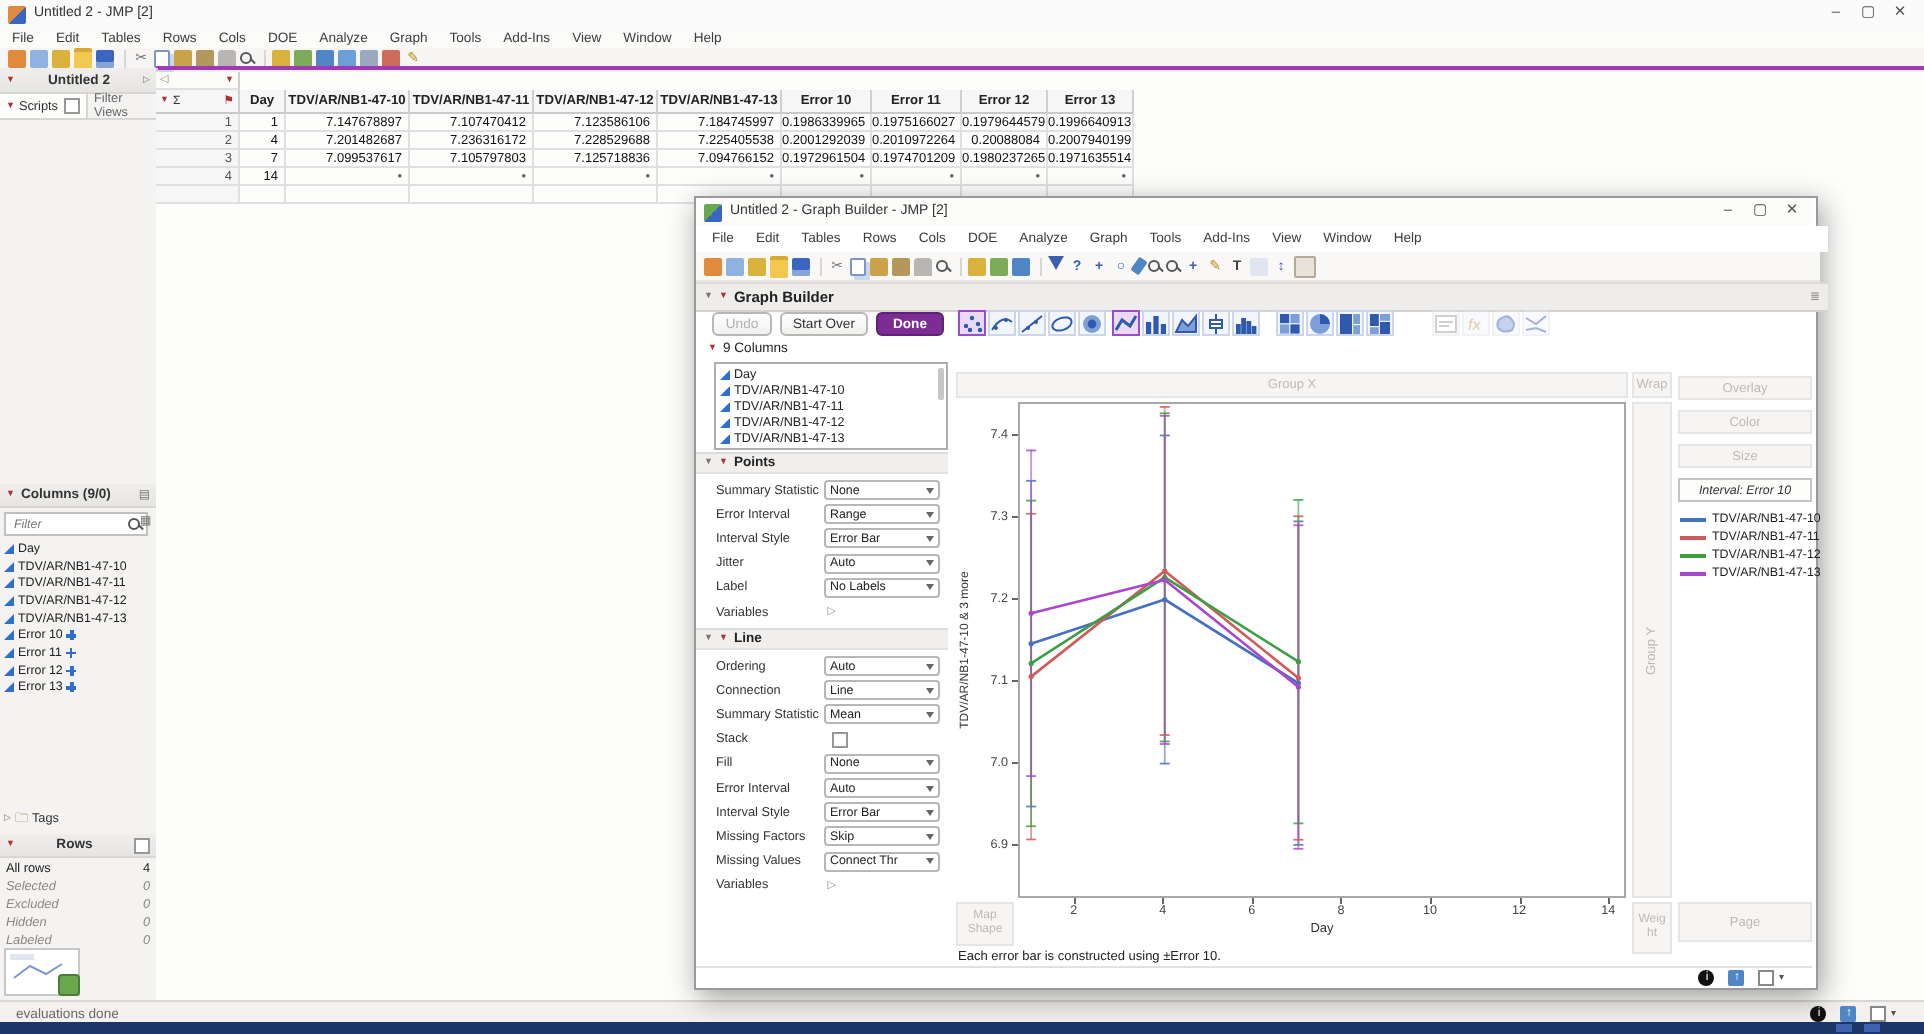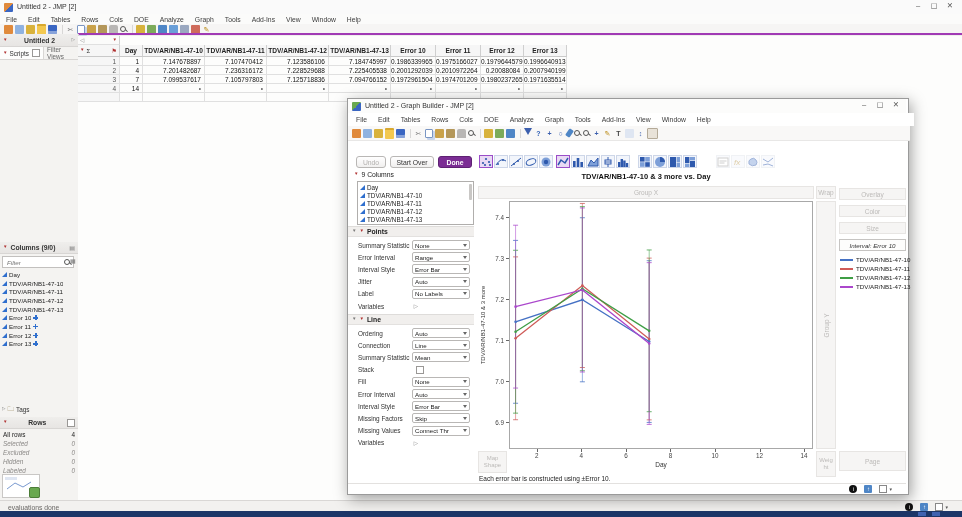--- a/index.html
+++ b/index.html
@@ -380,20 +380,26 @@
         <span class="tbi mag"></span>
         <span class="tbi mag"></span>
         <span class="tbi" style="color: rgb(60, 95, 174); font-weight: bold;">+</span>
         <span class="tbi" style="color: rgb(184, 134, 11);">✎</span>
         <span class="tbi" style="color: rgb(68, 68, 68); font-weight: bold;">T</span>
         <span class="tbi" style="background: rgb(223, 230, 242);"></span>
         <span class="tbi" style="color: rgb(60, 95, 174);">↕</span>
         <span class="tbi" style="background: rgb(232, 226, 216); border: 1px solid rgb(180, 170, 152);"></span>
       </div>
 
+    <div id="gb-header" class="abs flex" style="padding:0 4px;">
+      <span class="disc">▼</span>
+      <span class="redtri" style="margin:0 3px;">▼</span>
+      <span style="font-size:7.5px;font-weight:bold;color:#222;">Graph Builder</span>
+      <span style="margin-left:auto;font-size:6px;color:#888;">≣</span>
+    </div>
 
     <div class="gbbtn abs" style="left:8px;top:57px;width:30px;height:12px;color:#b3b1af;">
         <span>Undo</span>
       </div>
     <div class="gbbtn abs" style="left:42px;top:57px;width:44px;height:12px;">
         <span>Start Over</span>
       </div>
     <div class="gbbtn abs" style="left:90px;top:57px;width:34px;height:12px;background:#7b2d94;border-color:#5e2273;color:#fff;font-weight:bold;">
         <span>Done</span>
       </div>
@@ -660,21 +666,20 @@
             <span style="white-space: nowrap;">Connect Thr</span>
             <span class="chev"></span>
           </span>
         </div>
         <div class="crow">
           <span class="clabel">Variables</span>
           <span style="font-size: 5.5px; color: rgb(136, 136, 136); margin-right: 52px;">▷</span>
         </div>
       </div>
 
-    <div class="abs" style="left:130px;top:73px;width:336px;height:12px;text-align:center;font-size:7.5px;font-weight:bold;color:#111;">TDV/AR/NB1-47-10 &amp; 3 more vs. Day</div>
 
     <div class="zone abs" style="left:130px;top:87px;width:336px;height:13px;">
         <span>Group X</span>
       </div>
     <div class="zone abs" style="left:468px;top:87px;width:20px;height:13px;">
         <span>Wrap</span>
       </div>
     <div class="zone abs" style="left:468px;top:102px;width:20px;height:248px;">
       <span style="transform:rotate(-90deg);white-space:nowrap;">Group Y</span>
     </div>

